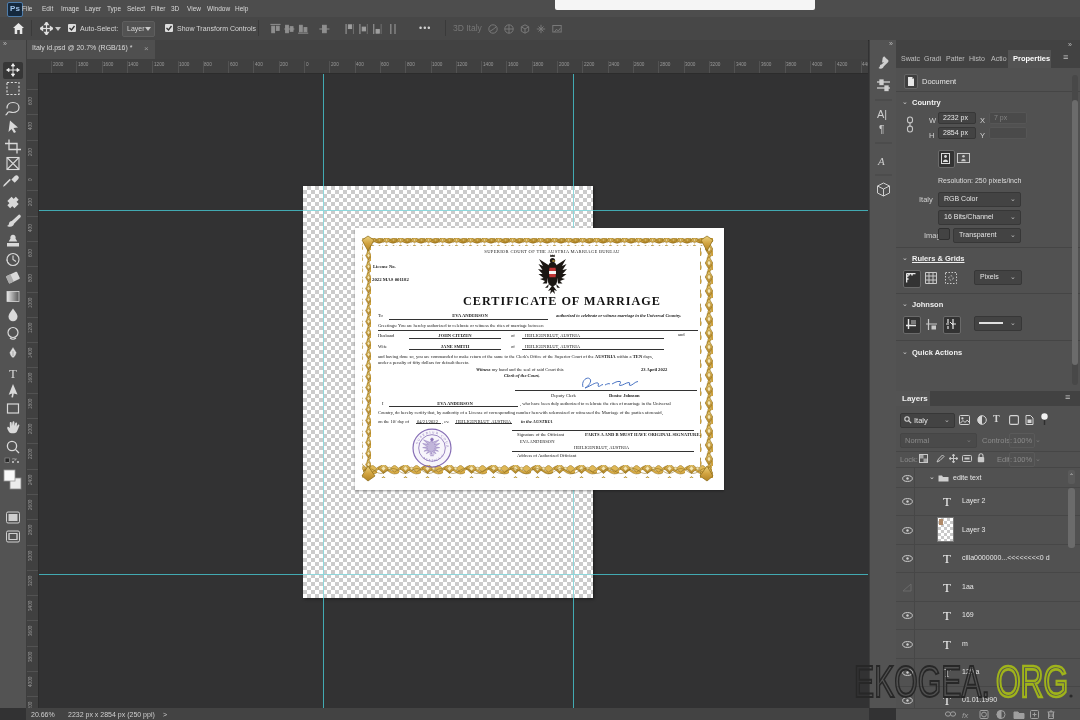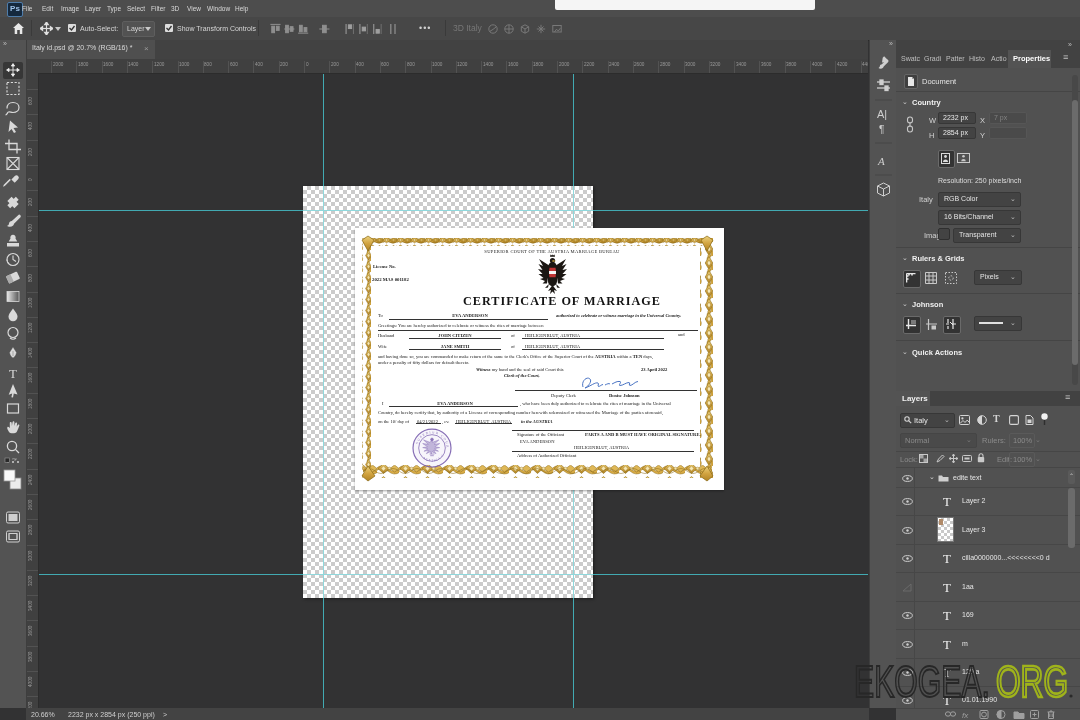--- a/index.html
+++ b/index.html
@@ -646,21 +646,21 @@
   <div class="abs" style="left:114px;top:173px;font-size:7px;color:#bdbdbd;">⌄</div>
 
   <div class="abs" style="left:28px;top:191px;font-size:7.5px;color:#d2d2d2;">Image</div>
   <div class="abs" style="left:42px;top:188px;width:10px;height:10px;background:#434343;border:1px solid #2f2f2f;border-radius:2px;"></div>
   <div class="abs" style="left:57px;top:188px;width:66px;height:13px;background:#434343;border:1px solid #373737;border-radius:2px;"></div>
   <div class="abs" style="left:63px;top:191px;font-size:7px;color:#e4e4e4;">Transparent</div>
   <div class="abs" style="left:114px;top:191px;font-size:7px;color:#bdbdbd;">⌄</div>
   <div class="abs" style="left:0px;top:207px;width:184px;height:1px;background:#454545;"></div>
 
   <div class="abs" style="left:6px;top:214px;font-size:7px;color:#cdcdcd;">⌄</div>
-  <div class="abs" style="left:16px;top:214px;font-size:7.5px;color:#f0f0f0;font-weight:bold;">Rulers &amp; Grids</div>
+  <div class="abs" style="left:16px;top:214px;font-size:7.5px;color:#f0f0f0;font-weight:bold;text-decoration:underline;">Rulers &amp; Grids</div>
   <div class="abs" style="left:7px;top:230px;width:16px;height:16px;background:#333333;border:1px solid #6a6a6a;border-radius:2px;"></div>
   <svg class="abs" style="left:10px;top:233px;" width="10" height="10" viewBox="0 0 10 10">
         <path d="M0.5 0.5 h9 M0.5 0.5 v9 M3 0.5 v2 M6 0.5 v2 M0.5 3 h2 M0.5 6 h2" stroke="#e8e8e8" stroke-width="1.6" fill="none"></path>
       </svg>
   <div class="abs" style="left:28px;top:231px;width:15px;height:15px;"></div>
   <svg class="abs" style="left:29px;top:232px;" width="12" height="12" viewBox="0 0 12 12">
         <path d="M0.5 0.5 h11 v11 h-11 z M4 0.5 v11 M8 0.5 v11 M0.5 4 h11 M0.5 8 h11" stroke="#c9c9c9" fill="none"></path>
       </svg>
   <svg class="abs" style="left:49px;top:232px;" width="12" height="12" viewBox="0 0 12 12">
         <g stroke="#c9c9c9" fill="none" stroke-dasharray="1.5 1.5">
@@ -739,21 +739,21 @@
       </svg>
 
   <svg class="abs" style="left:144px;top:22px;" width="9" height="13" viewBox="0 0 9 13">
         <circle cx="4.5" cy="3.5" r="3.2" fill="#f2f2f2"></circle>
         <line x1="4.5" y1="7" x2="4.5" y2="12" stroke="#2e2e2e" stroke-width="1.4"></line>
       </svg>
 
   <div class="abs" style="left:4px;top:42px;width:75px;height:13px;background:#4a4a4a;border:1px solid #454545;border-radius:2px;"></div>
   <div class="abs" style="left:9px;top:45px;font-size:7.5px;color:#8b8b8b;">Normal</div>
   <div class="abs" style="left:70px;top:45px;font-size:7px;color:#7c7c7c;">⌄</div>
-  <div class="abs" style="left:86px;top:45px;font-size:7.5px;color:#8b8b8b;">Rulers:</div>
+  <div class="abs" style="left:86px;top:45px;font-size:7.5px;color:#8b8b8b;">Controls:</div>
   <div class="abs" style="left:113px;top:42px;width:24px;height:13px;border:1px solid #5a5a5a;border-radius:2px;"></div>
   <div class="abs" style="left:117px;top:45px;font-size:7.5px;color:#8b8b8b;">100%</div>
   <div class="abs" style="left:139px;top:45px;font-size:7px;color:#7c7c7c;">⌄</div>
   <div class="abs" style="left:0px;top:60px;width:184px;height:1px;background:#464646;"></div>
 
   <div class="abs" style="left:4px;top:64px;font-size:7.5px;color:#8b8b8b;">Lock:</div>
   <svg class="abs" style="left:23px;top:63px;" width="9" height="9" viewBox="0 0 9 9">
         <rect x="0.5" y="0.5" width="8" height="8" fill="none" stroke="#c9c9c9"></rect>
         <path d="M0.5 0.5 h4 v4 h-4 z M4.5 4.5 h4 v4 h-4 z" fill="#c9c9c9" opacity=".7"></path>
       </svg>

